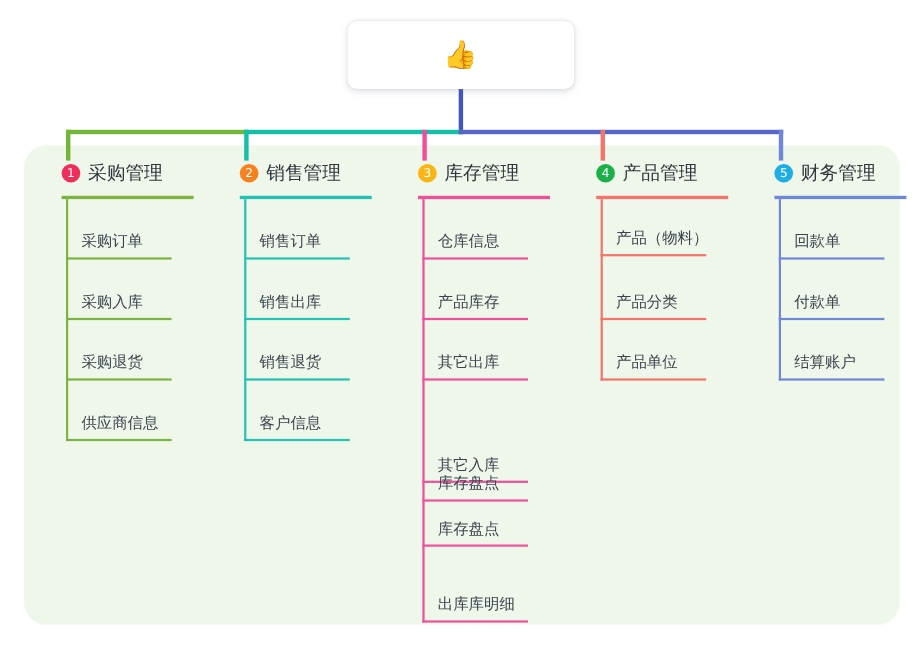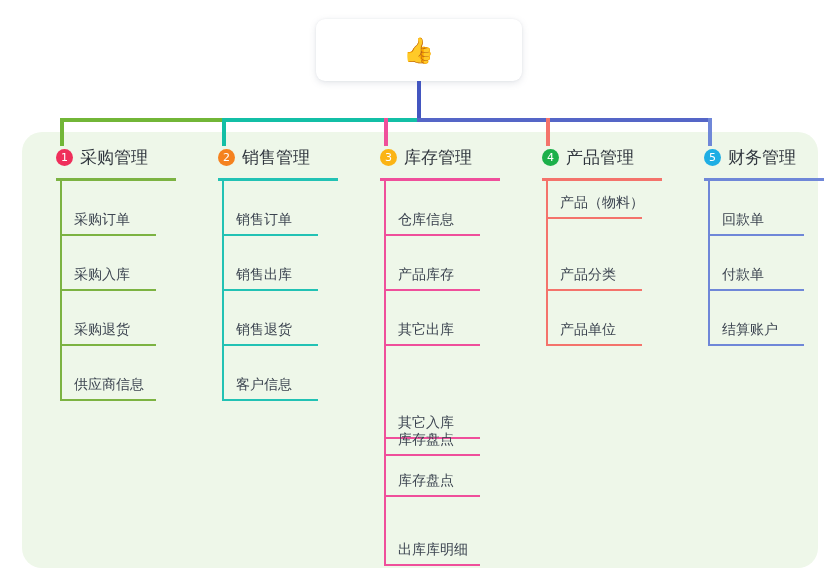--- a/index.html
+++ b/index.html
@@ -231,21 +231,21 @@
         <div class="item-rule" style="background: rgb(239, 79, 155);"></div>
       </div>
     </div>
     <div class="column" style="left: 524px;">
       <div class="col-header">
         <span class="badge" style="background: rgb(28, 176, 74);">4</span>
         <span class="col-title">产品管理</span>
       </div>
       <div class="col-rule" style="background: rgb(244, 115, 107);"></div>
       <div class="col-stem" style="height: 165px; background: rgb(244, 115, 107);"></div>
-      <div class="item" style="top: 18px;">
+      <div class="item" style="top: 32px;">
         <span class="item-label">产品（物料）</span>
         <div class="item-rule" style="background: rgb(244, 115, 107);"></div>
       </div>
       <div class="item" style="top: 90px;">
         <span class="item-label">产品分类</span>
         <div class="item-rule" style="background: rgb(244, 115, 107);"></div>
       </div>
       <div class="item" style="top: 145px;">
         <span class="item-label">产品单位</span>
         <div class="item-rule" style="background: rgb(244, 115, 107);"></div>

